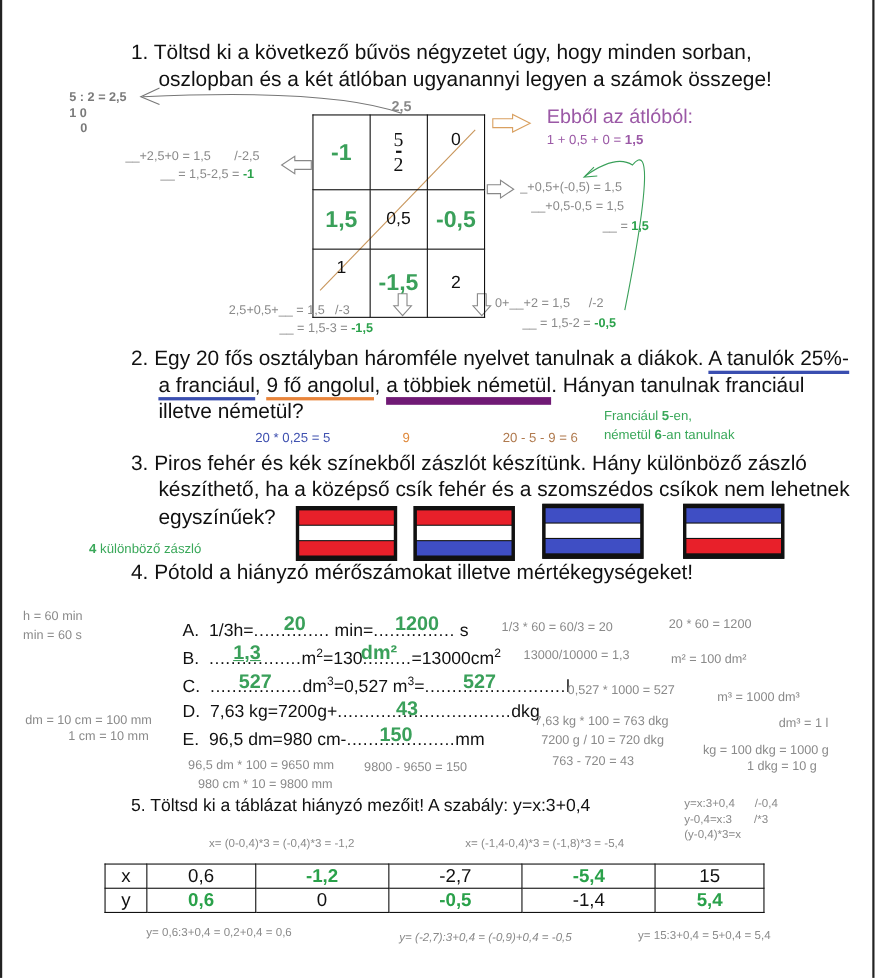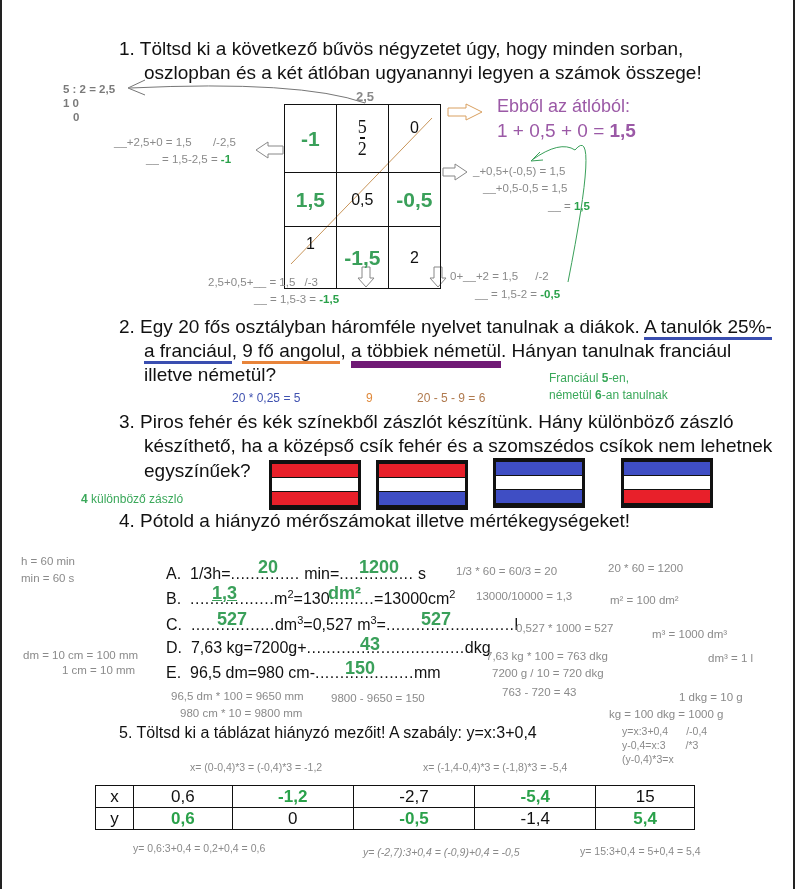--- a/index.html
+++ b/index.html
@@ -9,21 +9,21 @@
   .frame-right { position:absolute; right:0; top:0; width:2px; height:889px; background:#222; }
   .abs { position:absolute; white-space:nowrap; }
   .q { font-size:19px; color:#111; }
   .note { font-size:11.5px; color:#8a8a8a; }
   .note-b { font-size:11.5px; color:#7a7a7a; }
   .green { color:#2aa14a; font-weight:bold; }
   .greenn { color:#3aa85a; }
   .purple { color:#9b59a6; }
   .blue-t { color:#4052b0; }
   .orange-t { color:#e08a3c; }
-  .brown-t { color:#b07a4e; }
+  .brown-t { color:#b07a4e;margin-left:40px; }
   .just { text-align:justify; text-align-last:justify; display:block; }
   
   .ms { position:absolute; left:284px; top:104px; width:157px; height:162px;
         border-collapse:collapse; }
   .ms td { border:1.5px solid #111; width:52px; height:53px; text-align:center; vertical-align:middle;
            font-size:16px; padding:0; }
   .ms td.g { color:#3aa05a; font-weight:bold; font-size:21px; }
   .frac { display:inline-block; text-align:center; font-family:"Liberation Serif", serif; font-size:18px; line-height:18px; }
   .frac .bar { display:block; border-top:2px solid #111; margin:1px 2px; }
   
@@ -99,21 +99,21 @@
   </tr>
   <tr>
     <td style="vertical-align:top;padding-top:8px;">1</td>
     <td class="g">-1,5</td>
     <td>2</td>
   </tr>
 </tbody>
   </table>
 
 <div class="abs purple" style="left:497px;top:96px;font-size:18px;">Ebből az átlóból:</div>
-<div class="abs purple" style="left:497px;top:120px;font-size:19px;">
+<div class="abs purple" style="left:497px;top:120px;font-size:12px;">
   <span>1 + 0,5 + 0 = </span><b>1,5</b>
 </div>
 
 <div class="abs note" style="left:114px;top:136px;">
   <span>__+2,5+0 = 1,5</span>
   <span style="margin-left:18px">/-2,5</span>
 </div>
 <div class="abs note" style="left:146px;top:153px;">
   <span>__ = 1,5-2,5 = </span><span class="green">-1</span>
 </div>
@@ -231,21 +231,21 @@
 <div class="abs note" style="left:456px;top:565px;">1/3 * 60 = 60/3 = 20</div>
 <div class="abs note" style="left:608px;top:562px;">20 * 60 = 1200</div>
 <div class="abs note" style="left:476px;top:590px;">13000/10000 = 1,3</div>
 <div class="abs note" style="left:610px;top:594px;">m² = 100 dm²</div>
 <div class="abs note" style="left:516px;top:622px;">0,527 * 1000 = 527</div>
 <div class="abs note" style="left:652px;top:628px;">m³ = 1000 dm³</div>
 <div class="abs note" style="left:486px;top:650px;">7,63 kg * 100 = 763 dkg</div>
 <div class="abs note" style="left:492px;top:667px;">7200 g / 10 = 720 dkg</div>
 <div class="abs note" style="left:502px;top:686px;">763 - 720 = 43</div>
 <div class="abs note" style="left:708px;top:652px;">dm³ = 1 l</div>
-<div class="abs note" style="left:609px;top:676px;margin-top:32px;">kg = 100 dkg = 1000 g</div>
+<div class="abs note" style="left:639px;top:676px;">kg = 100 dkg = 1000 g</div>
 <div class="abs note" style="left:679px;top:691px;">1 dkg = 10 g</div>
 <div class="abs note" style="left:171px;top:690px;">96,5 dm * 100 = 9650 mm</div>
 <div class="abs note" style="left:180px;top:707px;">980 cm * 10 = 9800 mm</div>
 <div class="abs note" style="left:331px;top:692px;">9800 - 9650 = 150</div>
 
 <div class="abs" style="left:119px;top:724px;font-size:16px;">5. Töltsd ki a táblázat hiányzó mezőit! A szabály: y=x:3+0,4</div>
 
 <div class="abs note" style="left:622px;top:724px;font-size:10.5px;line-height:14px;">
   <div><span>y=x:3+0,4</span><span style="margin-left:18px">/-0,4</span></div>
   <div><span>y-0,4=x:3</span><span style="margin-left:20px">/*3</span></div>

